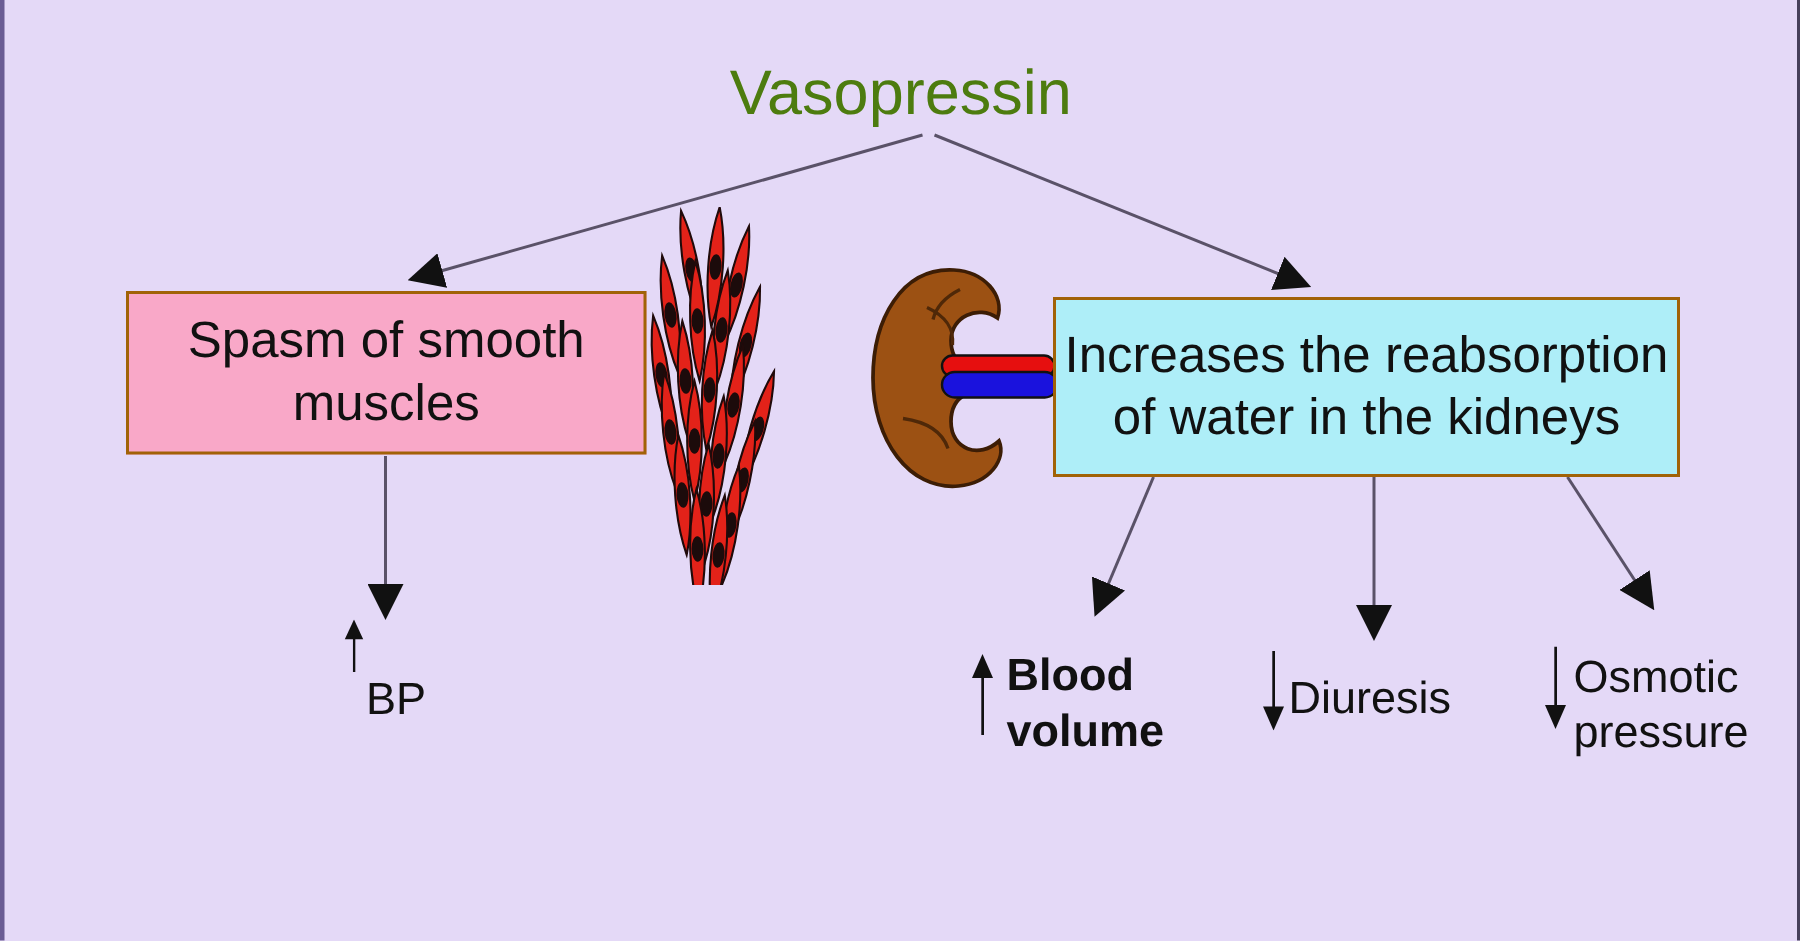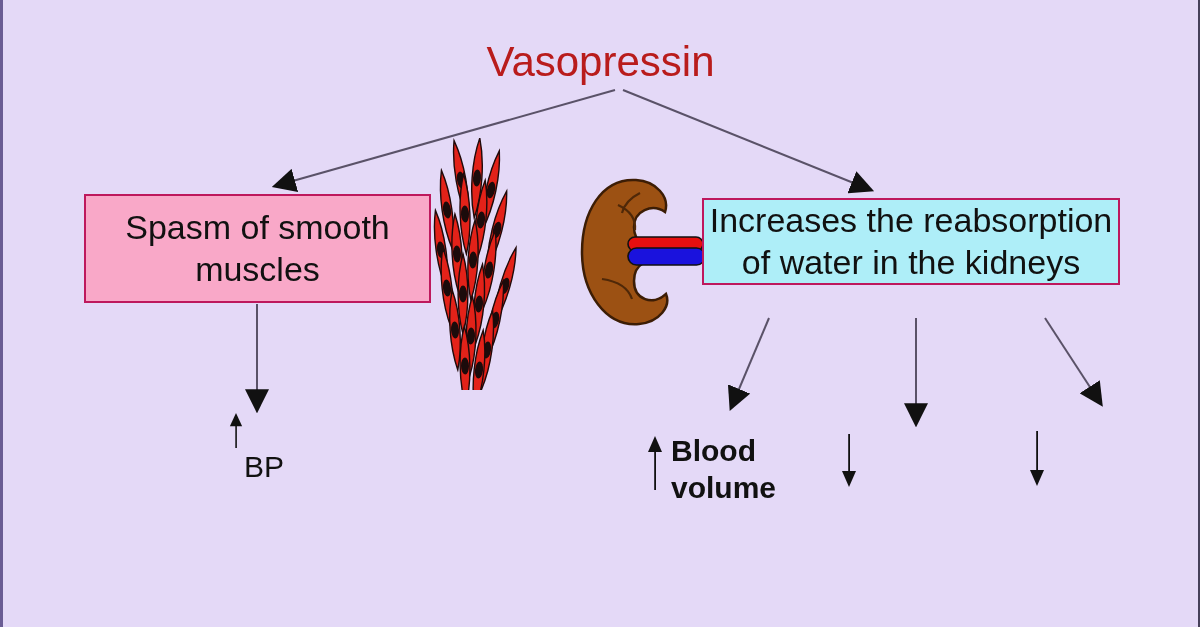--- a/index.html
+++ b/index.html
@@ -8,30 +8,30 @@
     background:#e4d9f7;
     font-family:"Liberation Sans", sans-serif;
     color:#141414;
     border-left:3px solid #6a5c94;
     border-right:2px solid #46405a;
     box-sizing:border-box;
   }
   .canvas{position:absolute;inset:0;}
   .title{
     position:absolute;top:38px;left:0;right:0;
-    text-align:center;font-size:42px;line-height:1.15;color:#b91c1c;
+    text-align:center;font-size:42px;line-height:1.15;color:#4d7c0f;
   }
   .connectors{position:absolute;left:0;top:0;width:1200px;height:627px;pointer-events:none;}
   .box{
     position:absolute;display:flex;align-items:center;justify-content:center;
-    border:2px solid #be185d;box-sizing:border-box;
+    border:2px solid #a16207;box-sizing:border-box;
     text-align:center;font-size:34px;line-height:1.22;color:#111;
   }
   .box-left{left:81px;top:194px;width:347px;height:109px;background:#f9a8c8;padding:0 14px;}
-  .box-right{left:699px;top:198px;width:418px;height:87px;background:#aeeef8;padding:0 4px;}
+  .box-right{left:699px;top:198px;width:418px;height:120px;background:#aeeef8;padding:0 4px;}
   .outcome-label{position:absolute;font-size:30px;line-height:37px;color:#111;}
   .lab-bp{left:241px;top:419px;margin-top:29px;}
   .lab-bv{left:668px;top:432px;width:112px;font-weight:bold;}
   .lab-di{left:856px;top:447px;}
   .lab-os{left:1046px;top:433px;width:132px;}
   .mini-arrow{position:absolute;}
   .ma-bp{left:226px;top:413px;}
   .ma-bv{left:644px;top:436px;}
   .ma-di{left:838px;top:434px;}
   .ma-os{left:1026px;top:431px;}
@@ -124,19 +124,21 @@
   <svg class="mini-arrow ma-bv" width="16" height="54" viewBox="0 0 16 54">
     <polygon points="8,0 15,16 1,16" fill="#111"></polygon>
     <rect x="7.2" y="13" width="1.8" height="41" fill="#111"></rect>
   </svg>
   <div class="outcome-label lab-bv">Blood volume</div>
 
   <svg class="mini-arrow ma-di" width="16" height="53" viewBox="0 0 16 53">
     <rect x="7.2" y="0" width="1.8" height="40" fill="#111"></rect>
     <polygon points="8,53 15,37 1,37" fill="#111"></polygon>
   </svg>
+  <div class="outcome-label lab-di">Diuresis</div>
 
   <svg class="mini-arrow ma-os" width="16" height="55" viewBox="0 0 16 55">
     <rect x="7.2" y="0" width="1.8" height="42" fill="#111"></rect>
     <polygon points="8,55 15,39 1,39" fill="#111"></polygon>
   </svg>
+  <div class="outcome-label lab-os">Osmotic pressure</div>
 
 </div>
 
 </body></html>

